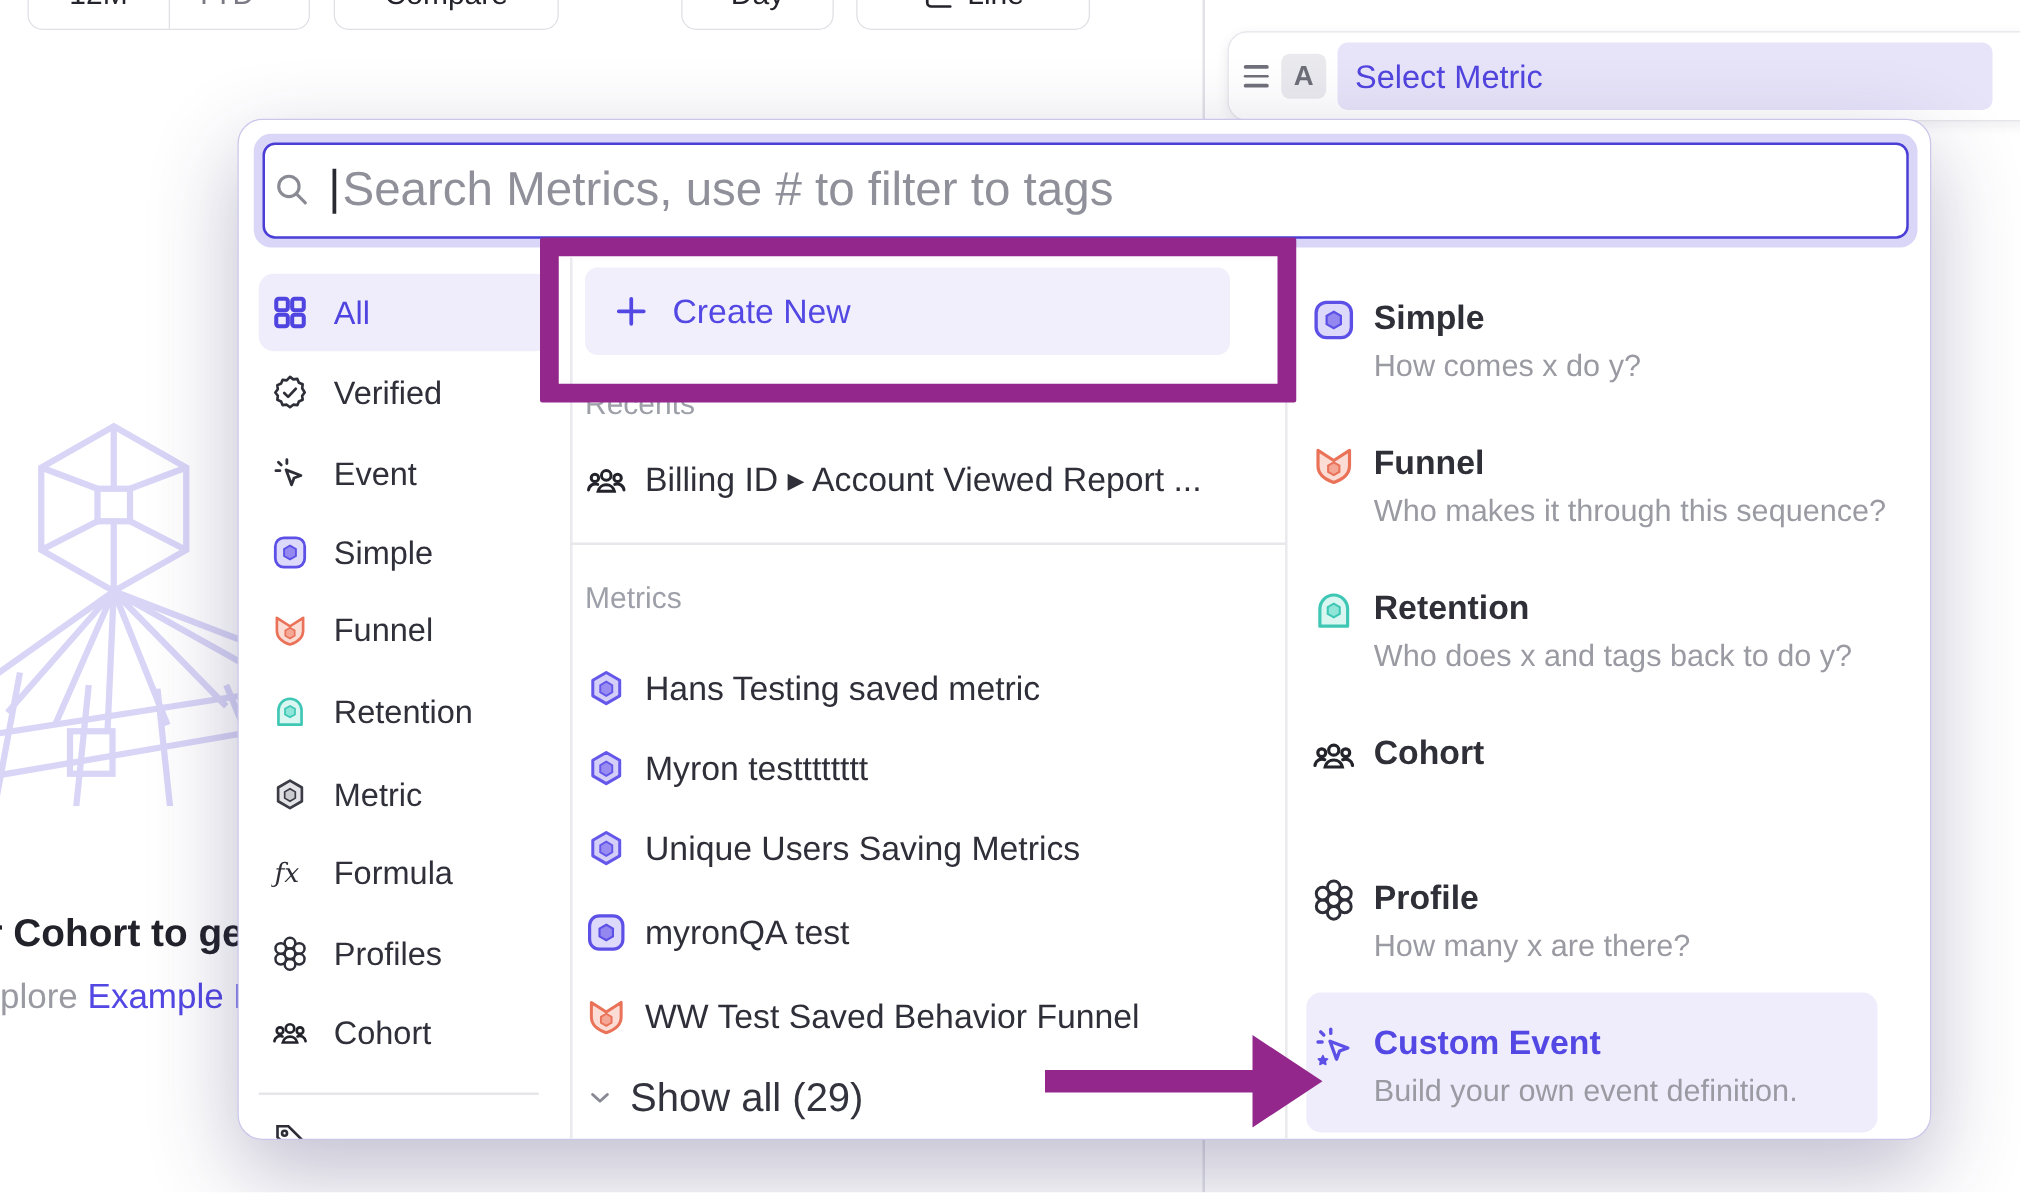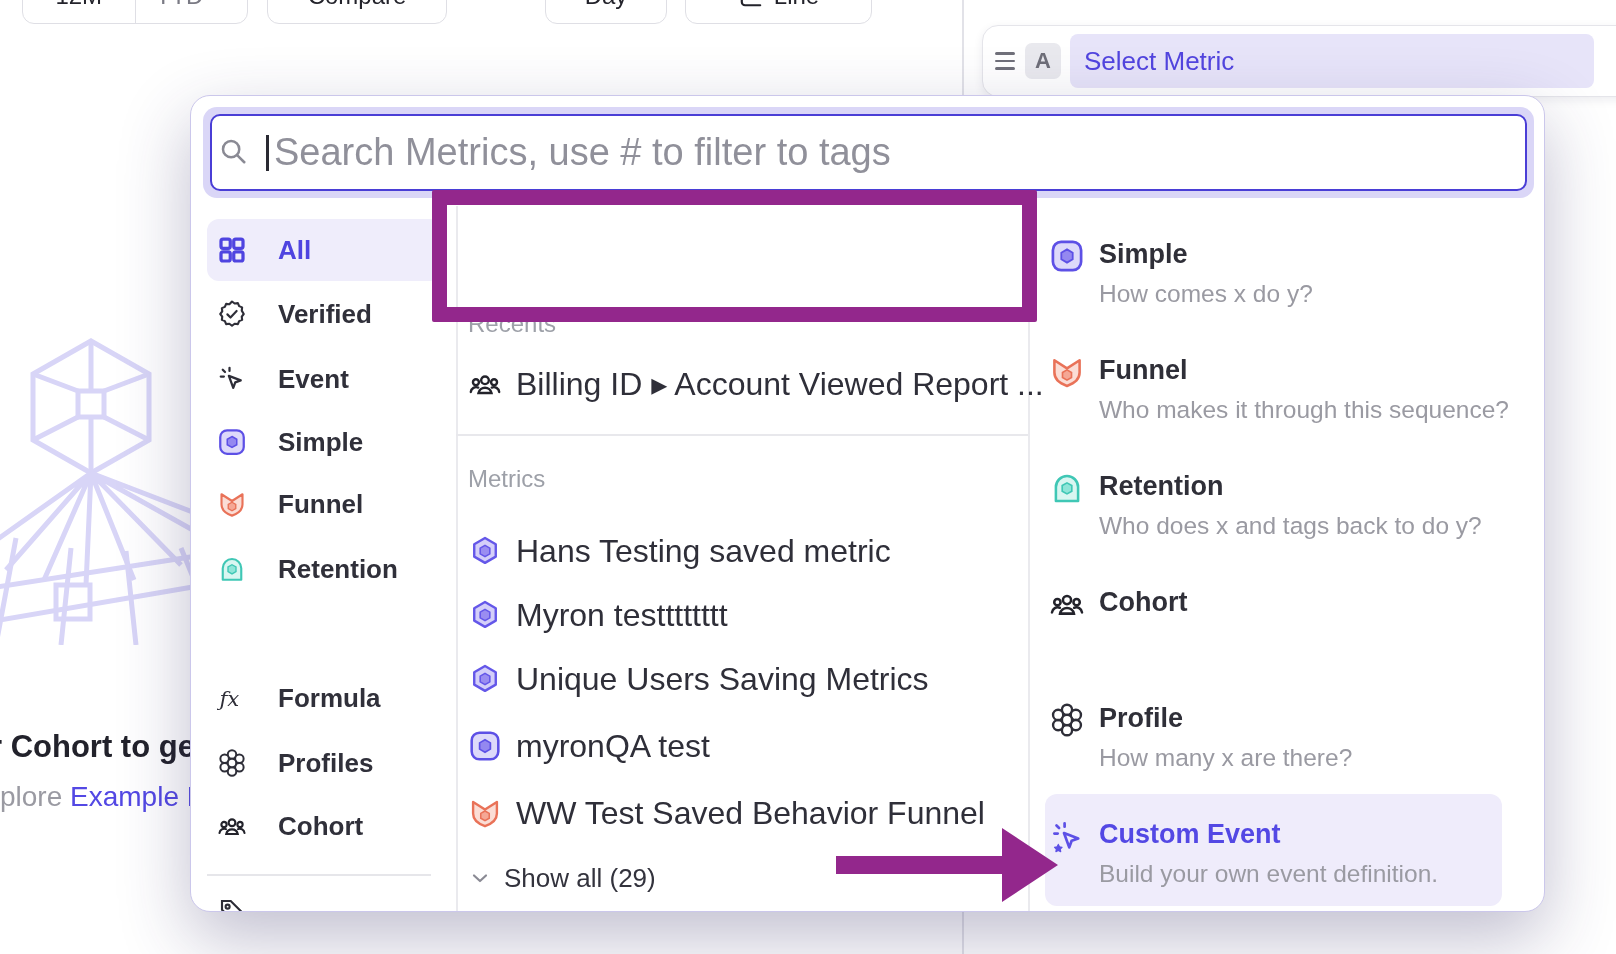--- a/index.html
+++ b/index.html
@@ -47,40 +47,40 @@
   .search-icon{left:27px;top:40px;}
   .caret{left:75px;top:39px;width:2.5px;height:36px;background:#2a2a33;}
 
   .vdiv{width:1.5px;background:#eaeaee;top:110px;height:707px;}
   .vdiv.one{left:265px;} .vdiv.two{left:837px;}
 
   
   .side-item{left:16px;width:234px;height:62px;border-radius:12px;display:flex;align-items:center;cursor:pointer;}
   .side-item.selected{background:#efedfb;}
   .side-item .ic{margin-left:10px;width:30px;height:30px;}
-  .side-item .lbl{margin-left:31px;font-size:26px;font-weight:700;color:#30303a;}
+  .side-item .lbl{margin-left:20px;font-size:26px;font-weight:400;color:#30303a;}
   .side-item.selected .lbl{color:#4f44e0;}
   .side-hdiv{left:16px;top:778px;width:224px;height:1.5px;background:#e6e6ea;}
   .side-partial{left:26px;top:800px;width:30px;height:30px;}
 
   
   .create-btn{left:277px;top:118px;width:516px;height:70px;background:#f1effb;border-radius:10px;
     display:flex;align-items:center;cursor:pointer;}
   .create-btn .plus{margin-left:22px;width:30px;height:30px;}
   .create-btn .lbl{margin-left:18px;font-size:27px;font-weight:500;color:#5348e4;}
   .sec-hdr{font-size:24px;color:#9da0a8;font-weight:500;}
   .hdr-recents{left:277px;top:214px;}
   .hdr-metrics{left:277px;top:369px;}
   .mid-div{left:265px;top:338px;width:572px;height:1.5px;background:#e8e8ec;}
   .mrow{left:277px;width:540px;height:56px;display:flex;align-items:center;cursor:pointer;}
   .mrow .ic{width:34px;height:34px;flex:0 0 34px;}
-  .mrow .lbl{margin-left:14px;font-size:32px;font-weight:500;color:#2f2f39;white-space:nowrap;}
+  .mrow .lbl{margin-left:14px;font-size:27px;font-weight:500;color:#2f2f39;white-space:nowrap;}
   .show-all{left:277px;top:760px;width:400px;height:44px;display:flex;align-items:center;cursor:pointer;}
   .show-all .ch{width:24px;height:24px;}
-  .show-all .lbl{margin-left:12px;font-size:26px;font-weight:500;color:#33333d;}
+  .show-all .lbl{margin-left:12px;font-size:32px;font-weight:500;color:#33333d;}
 
   
   .type-hl{left:854px;top:698px;width:457px;height:112px;background:#efecfb;border-radius:12px;}
   .trow{left:858px;width:452px;cursor:pointer;}
   .trow .ic{position:absolute;left:0;top:0;width:36px;height:36px;}
   .trow .title{position:absolute;left:50px;top:1px;font-size:27px;font-weight:600;color:#2f2f38;white-space:nowrap;}
   .trow .desc{position:absolute;left:50px;top:42px;font-size:24.5px;color:#9a9aa2;white-space:nowrap;}
   .trow.accent .title{color:#5348e4;}
 
   
@@ -196,20 +196,27 @@
         </svg>
       <span class="lbl">Funnel</span>
     </div>
     <div class="abs side-item" style="top:442px">
       <svg class="ic" viewBox="0 0 24 24">
           <path d="M4.6 20.6v-9.2a7.4 7.4 0 0 1 14.8 0v9.2z" fill="#d9f6f1" stroke="#3fc7b5" stroke-width="1.7" stroke-linejoin="round"></path>
           <path d="M12 8.6l3.2 1.8v3.7L12 15.9l-3.2-1.8v-3.7z" fill="#8fe5d8" stroke="#3fc7b5" stroke-width="1.1"></path>
         </svg>
       <span class="lbl">Retention</span>
     </div>
+    <div class="abs side-item" style="top:509px">
+      <svg class="ic" viewBox="0 0 24 24">
+          <path d="M12 2.8l7.6 4.4v8.8L12 20.4 4.4 16V7.2z" fill="#e4e4e8" stroke="#3c3c46" stroke-width="1.7" stroke-linejoin="round"></path>
+          <path d="M12 8l3.4 2v4L12 16l-3.4-2v-4z" fill="#cacacf" stroke="#3c3c46" stroke-width="1.1"></path>
+        </svg>
+      <span class="lbl">Metric</span>
+    </div>
     <div class="abs side-item" style="top:571px">
       <svg class="ic" viewBox="0 0 24 24">
           <text x="2" y="18" font-size="17" font-style="italic" font-family="DejaVu Serif, serif" fill="#2e2e38">ƒx</text>
         </svg>
       <span class="lbl">Formula</span>
     </div>
     <div class="abs side-item" style="top:636px">
       <svg class="ic" viewBox="0 0 24 24" fill="#fff" stroke="#2e2e38" stroke-width="1.6">
           <circle cx="12" cy="5.2" r="3.4"></circle>
           <circle cx="17.9" cy="8.6" r="3.4"></circle>
@@ -231,20 +238,26 @@
           <path d="M7.4 18.4a4.7 4.7 0 0 1 9.2 0z"></path>
         </svg>
       <span class="lbl">Cohort</span>
     </div>
     <div class="abs side-hdiv"></div>
     <svg class="abs side-partial" viewBox="0 0 24 24" fill="none" stroke="#2e2e38" stroke-width="1.7">
         <path d="M4 4h7l9 9-7 7-9-9z"></path>
         <circle cx="8.5" cy="8.5" r="1.6"></circle>
       </svg>
 
+    <div class="abs create-btn">
+      <svg class="plus" viewBox="0 0 24 24" fill="none" stroke="#5348e4" stroke-width="2.4" stroke-linecap="round">
+          <path d="M12 4v16M4 12h16"></path>
+        </svg>
+      <span class="lbl">Create New</span>
+    </div>
 
     <div class="abs sec-hdr hdr-recents">Recents</div>
     <div class="abs mrow" style="top:260px">
       <svg class="ic" viewBox="0 0 24 24" fill="#fff" stroke="#23232b" stroke-width="1.7" stroke-linecap="round">
           <circle cx="5.6" cy="10.8" r="2.1"></circle>
           <path d="M2 17.6a3.8 3.8 0 0 1 5.2-3.1"></path>
           <circle cx="18.4" cy="10.8" r="2.1"></circle>
           <path d="M22 17.6a3.8 3.8 0 0 0-5.2-3.1"></path>
           <circle cx="12" cy="9.4" r="2.7"></circle>
           <path d="M7.4 18.4a4.7 4.7 0 0 1 9.2 0z"></path>

